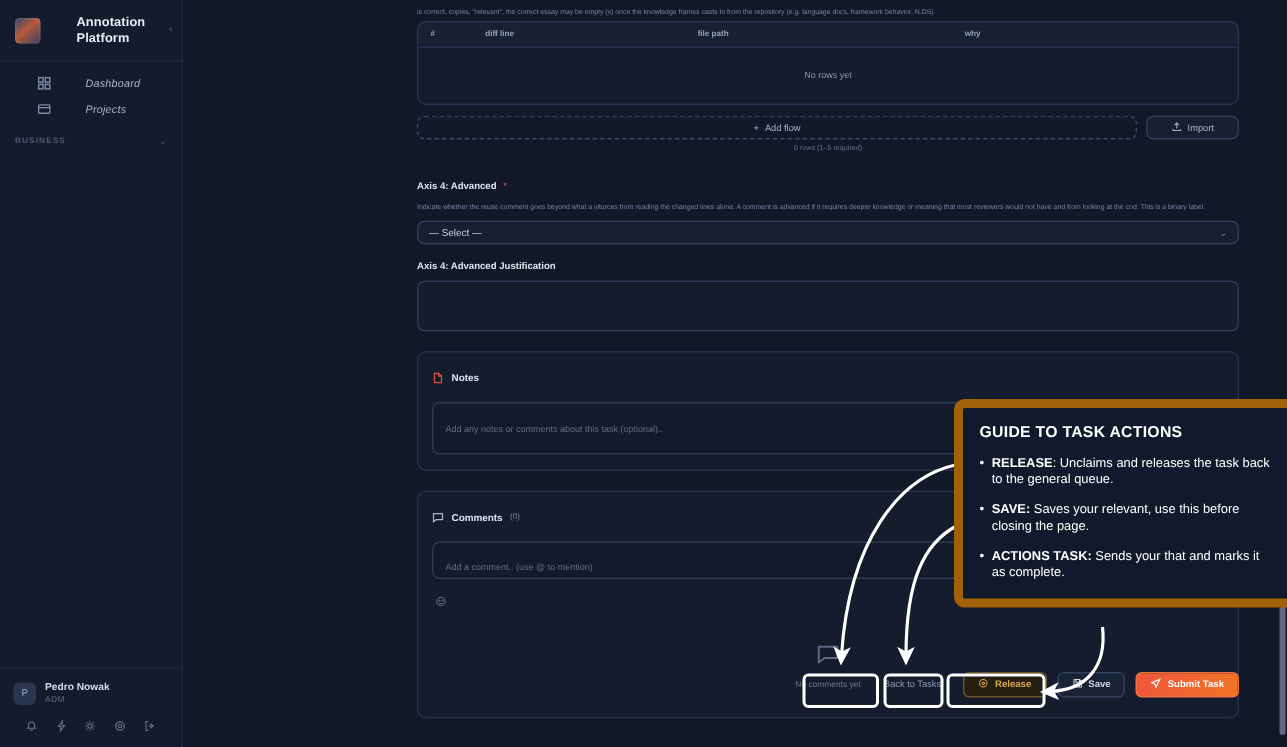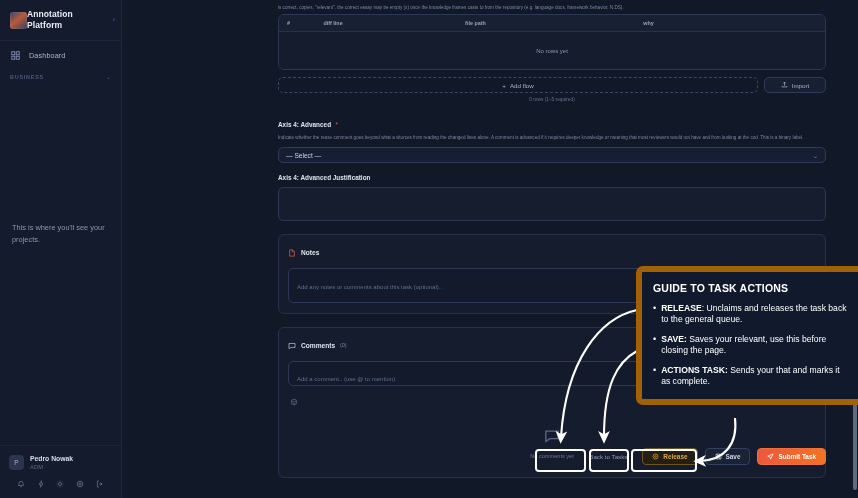--- a/index.html
+++ b/index.html
@@ -22,21 +22,21 @@
     width: 122px;
     flex: 0 0 122px;
     height: 498px;
     background: #141b2d;
     border-right: 1px solid #1e2740;
     display: flex;
     flex-direction: column;
     position: relative;
   }
   .sb-head {
-    display: flex; align-items: center; gap: 0;
+    display: flex; align-items: center; gap: 24px;
     padding: 9px 8px 9px 10px;
     border-bottom: 1px solid #1d2639;
     position: relative;
   }
   .sb-logo {
     width: 17px; height: 17px; flex: 0 0 17px;
     border-radius: 3px;
     background: linear-gradient(140deg,#2d4670 0%,#b85a3a 45%,#30405e 100%);
     box-shadow: inset 0 0 2px rgba(255,255,255,.25);
   }
@@ -44,23 +44,24 @@
     font-size: 8.5px; font-weight: bold; color: #e8edf7;
     line-height: 11px; letter-spacing: .1px;
     width: 62px;
   }
   .sb-collapse {
     position: absolute; right: 6px; top: 16px;
     font-size: 7px; color: #55627e; cursor: pointer;
   }
   .sb-nav { padding: 6px 0 0 0; }
   .sb-item {
-    display: flex; align-items: center; gap: 9px;
-    padding: 4px 10px; height: 17px;
+    display: flex; align-items: center; gap: 23px;
+    padding: 4px 24px; height: 17px;
     cursor: pointer;
+    font-style: italic;
   }
   .sb-ico {
     width: 10px; height: 10px; flex: 0 0 10px;
     display: flex; align-items: center; justify-content: center;
     color: #7b8aa8;
   }
   .sb-lbl { font-size: 7.2px; color: #aab6cd; letter-spacing: .15px; }
   .sb-sect {
     display: flex; align-items: center; justify-content: space-between;
     padding: 9px 10px 3px 10px;
@@ -268,29 +269,37 @@
         <span class="sb-ico">
           <svg width="9" height="9" viewBox="0 0 12 12" fill="none" stroke="currentColor" stroke-width="1.3">
             <rect x="1" y="1" width="4" height="4"></rect>
               <rect x="7" y="1" width="4" height="4"></rect>
             <rect x="1" y="7" width="4" height="4"></rect>
               <rect x="7" y="7" width="4" height="4"></rect>
           </svg>
         </span>
         <span class="sb-lbl">Dashboard</span>
       </div>
+      <div class="sb-item">
+        <span class="sb-ico">
+          <svg width="9" height="9" viewBox="0 0 12 12" fill="none" stroke="currentColor" stroke-width="1.2">
+            <rect x="1" y="2.5" width="10" height="7.5" rx="1"></rect>
+              <path d="M1 5h10"></path>
+          </svg>
+        </span>
+        <span class="sb-lbl">Projects</span>
+      </div>
 
       <div class="sb-sect">
         <span class="sb-sect-t">BUSINESS</span>
         <span class="sb-sect-c">⌄</span>
       </div>
 
     </div>
 
-    <div class="sb-empty">This is where you'll see your projects.</div>
 
     <div class="sb-foot">
       <div class="sb-user">
         <div class="sb-av">P</div>
         <div>
           <div class="sb-uname">Pedro Nowak</div>
           <div class="sb-urole">ADM</div>
         </div>
       </div>
       <div class="sb-acts">

